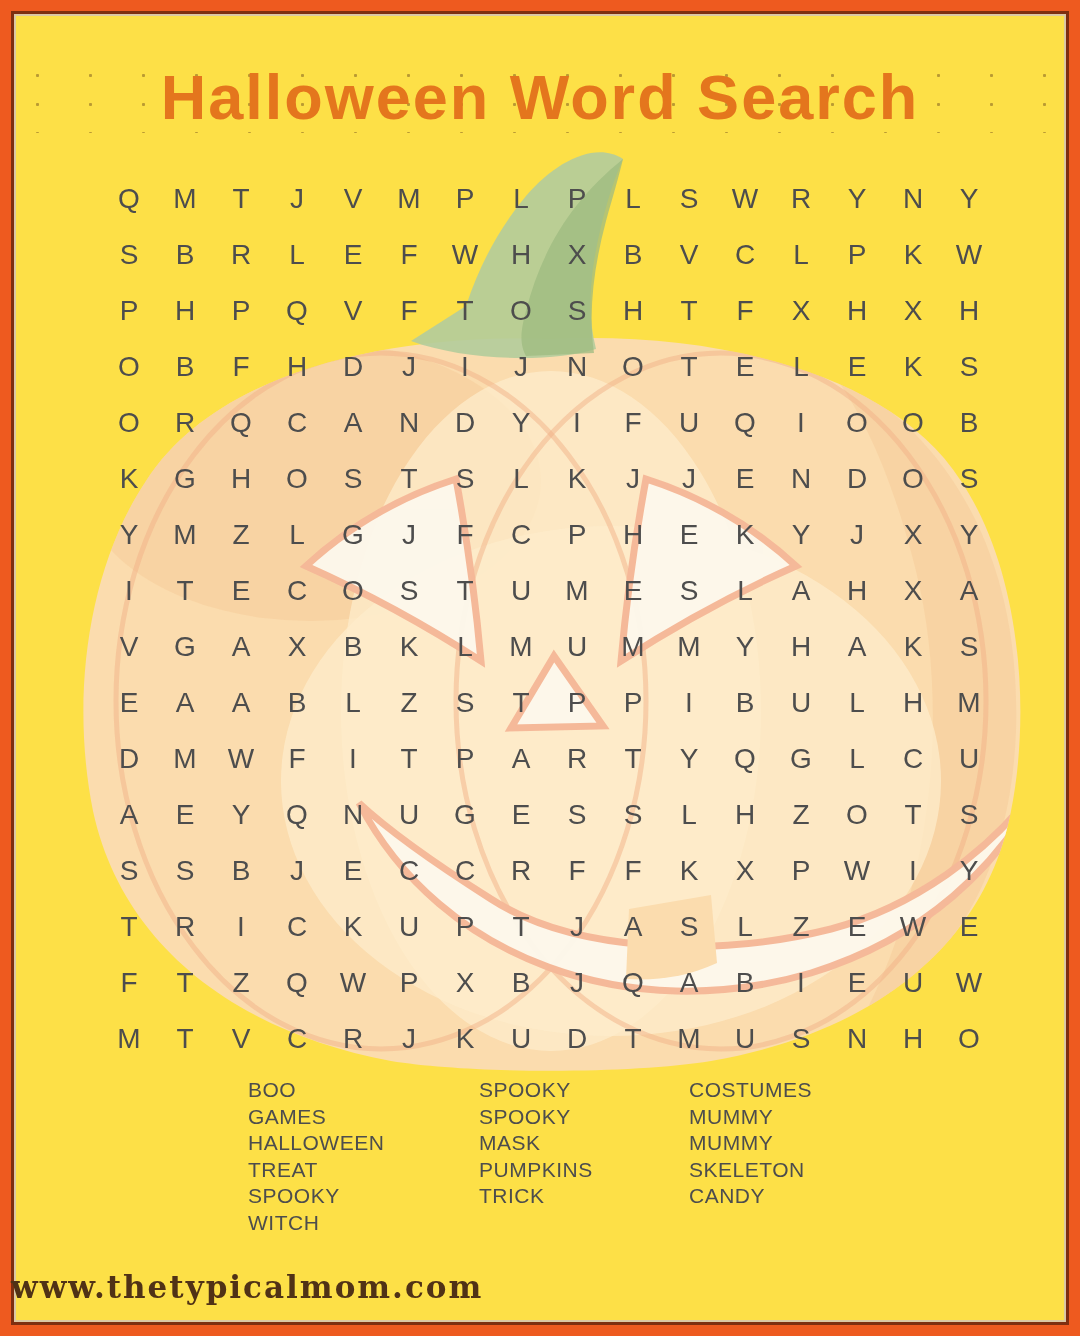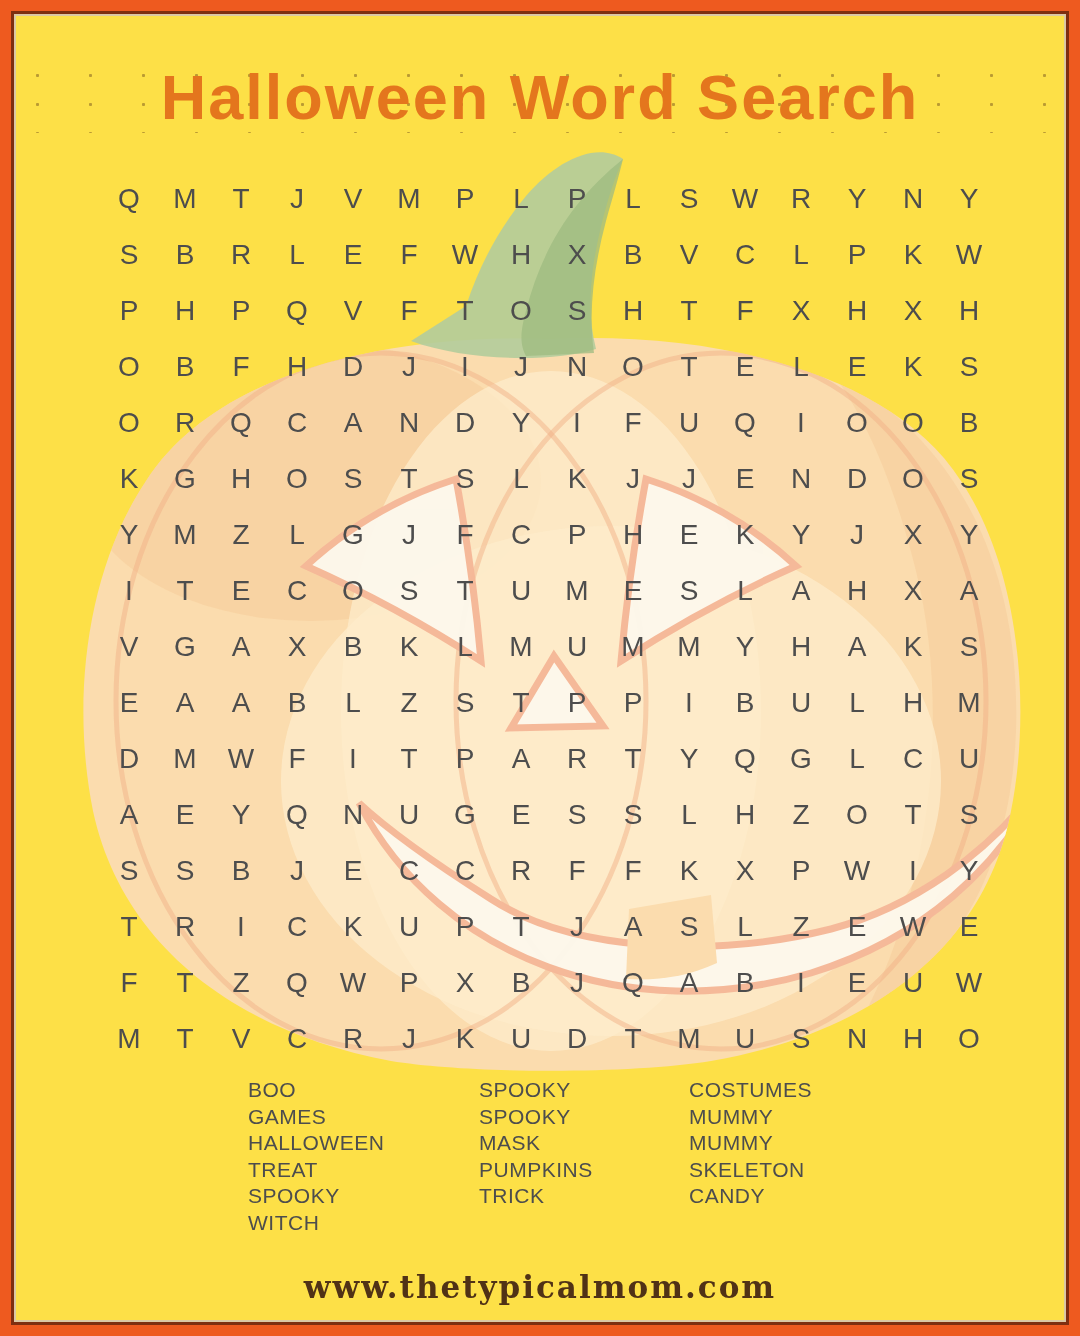--- a/index.html
+++ b/index.html
@@ -41,21 +41,21 @@
   .words{position:absolute;inset:0;z-index:2;}
   .word-col{position:absolute;top:1066px;display:flex;flex-direction:column;}
   .word-col .word{
     font-size:21px;line-height:26.5px;letter-spacing:.5px;
     color:var(--letter-gray,#4d4d4d);
   }
   .word-col.c1{left:237px;}
   .word-col.c2{left:468px;}
   .word-col.c3{left:678px;}
   .footer{
-    position:absolute;left:0;top:1258px;width:100%;text-align:center;z-index:3;
+    position:absolute;left:0;top:1258px;width:100%;text-align:left;z-index:3;
     font-family:"DejaVu Serif", serif;font-weight:700;font-size:31px;
     letter-spacing:2px;color:var(--footer-brown,#503216);
   }
 </style>
 </head>
 <body>
 
 <div class="frame">
 
   <h1 class="title">Halloween Word Search</h1>

